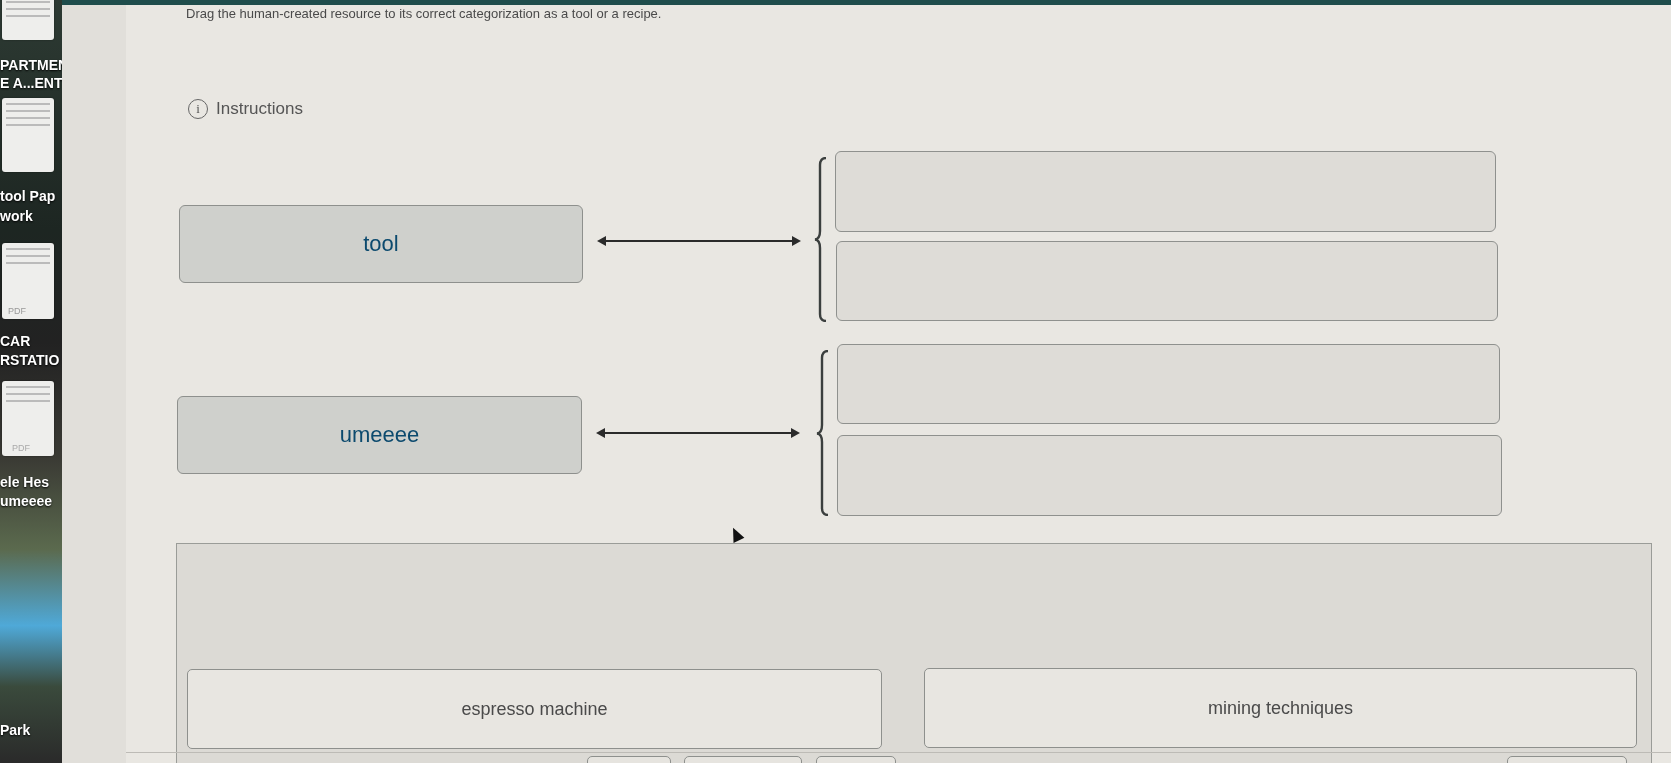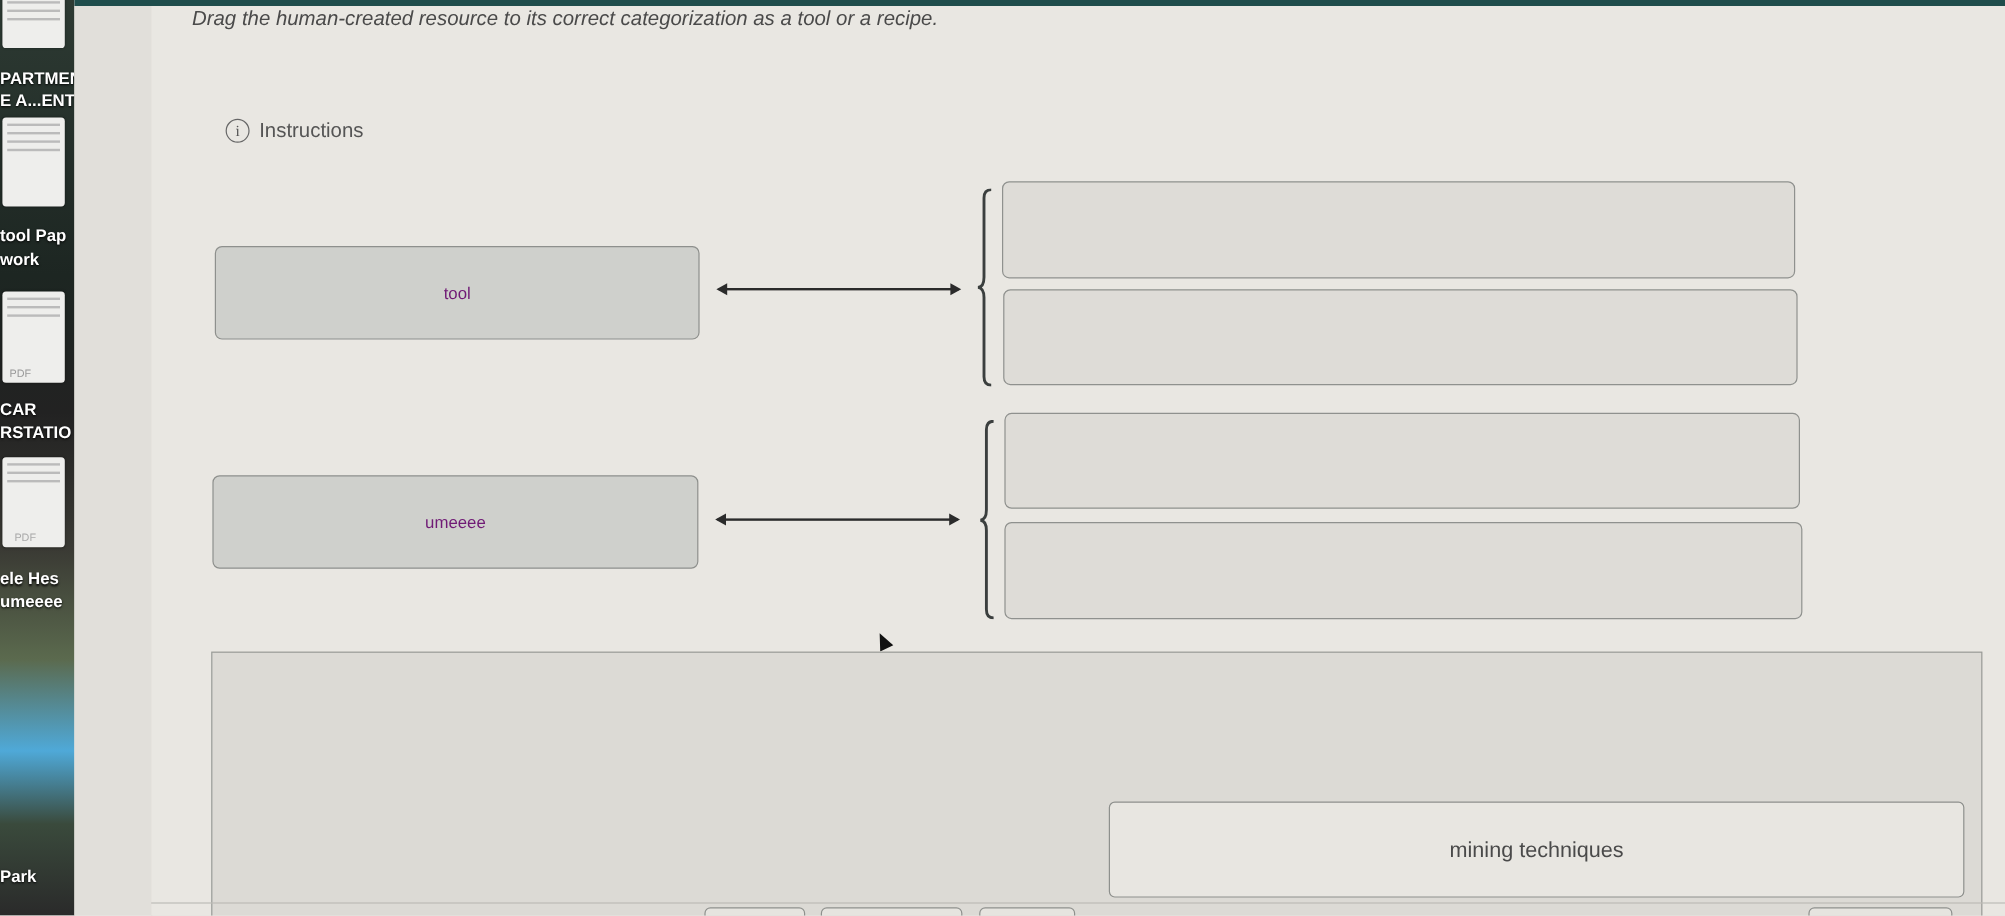--- a/index.html
+++ b/index.html
@@ -25,35 +25,35 @@
     white-space:nowrap; text-shadow:0 1px 2px #000; line-height:17px;
   }
   .gray-margin {
     position:absolute; left:62px; top:0; width:64px; height:763px; background:#e1dfda;
     border-right:1px solid #d6d4cf;
   }
   .top-bar { position:absolute; left:62px; top:0; right:0; height:5px; background:#1f4d4c; }
   .content { position:absolute; left:126px; top:5px; right:0; bottom:0; background:#e9e7e2; }
 
   .prompt {
-    position:absolute; left:160px; top:6px; font-size:17px; color:#4a4a4a;font-style:italic;
+    position:absolute; left:186px; top:6px; font-size:13px; color:#4a4a4a;
   }
   .instructions {
     position:absolute; left:188px; top:99px; display:flex; align-items:center; gap:8px;
     font-size:17px; color:#555; cursor:pointer;
   }
   .info-icon {
     width:18px; height:18px; border:1.5px solid #666; border-radius:50%;
     display:flex; align-items:center; justify-content:center;
     font-family:"Liberation Serif", serif; font-size:13px; color:#555;
   }
 
   .cat-box {
     position:absolute; background:#cfd0cc; border:1.5px solid #8e908d; border-radius:6px;
-    display:flex; align-items:center; justify-content:center; font-size:14px; color:#701a75;
+    display:flex; align-items:center; justify-content:center; font-size:22px; color:#0c4a6e;
   }
   .arrow { position:absolute; height:2px; background:#2b2b2b; }
   .arrow::before, .arrow::after {
     content:""; position:absolute; top:-4px; width:0; height:0;
     border-top:5px solid transparent; border-bottom:5px solid transparent;
   }
   .arrow::before { left:-2px; border-right:9px solid #2b2b2b; }
   .arrow::after { right:-2px; border-left:9px solid #2b2b2b; }
 
   .bracket { position:absolute; width:14px; }
@@ -157,20 +157,23 @@
   <svg viewBox="0 0 14 166" preserveAspectRatio="none">
     <path d="M12 1 Q6 1 6 8 L6 75 Q6 83 1 83.5 Q6 84 6 92 L6 158 Q6 165 12 165" fill="none" stroke="#3b3f3e" stroke-width="2.4"></path>
   </svg>
 </div>
 <div class="slot" style="left:837px;top:344px;width:661px;height:78px;"></div>
 <div class="slot" style="left:837px;top:435px;width:663px;height:79px;"></div>
 
 <div class="cursor"></div>
 
 <div class="bank">
+  <div class="bank-item" style="left:10px;top:125px;width:693px;height:78px;">
+    <span>espresso machine</span>
+  </div>
   <div class="bank-item" style="left:747px;top:124px;width:711px;height:78px;">
     <span>mining techniques</span>
   </div>
 </div>
 
 <div class="bottom-line"></div>
 <div class="bottom-btn" style="left:587px;width:82px;"></div>
 <div class="bottom-btn" style="left:684px;width:116px;"></div>
 <div class="bottom-btn" style="left:816px;width:78px;"></div>
 <div class="bottom-btn" style="left:1507px;width:118px;"></div>

